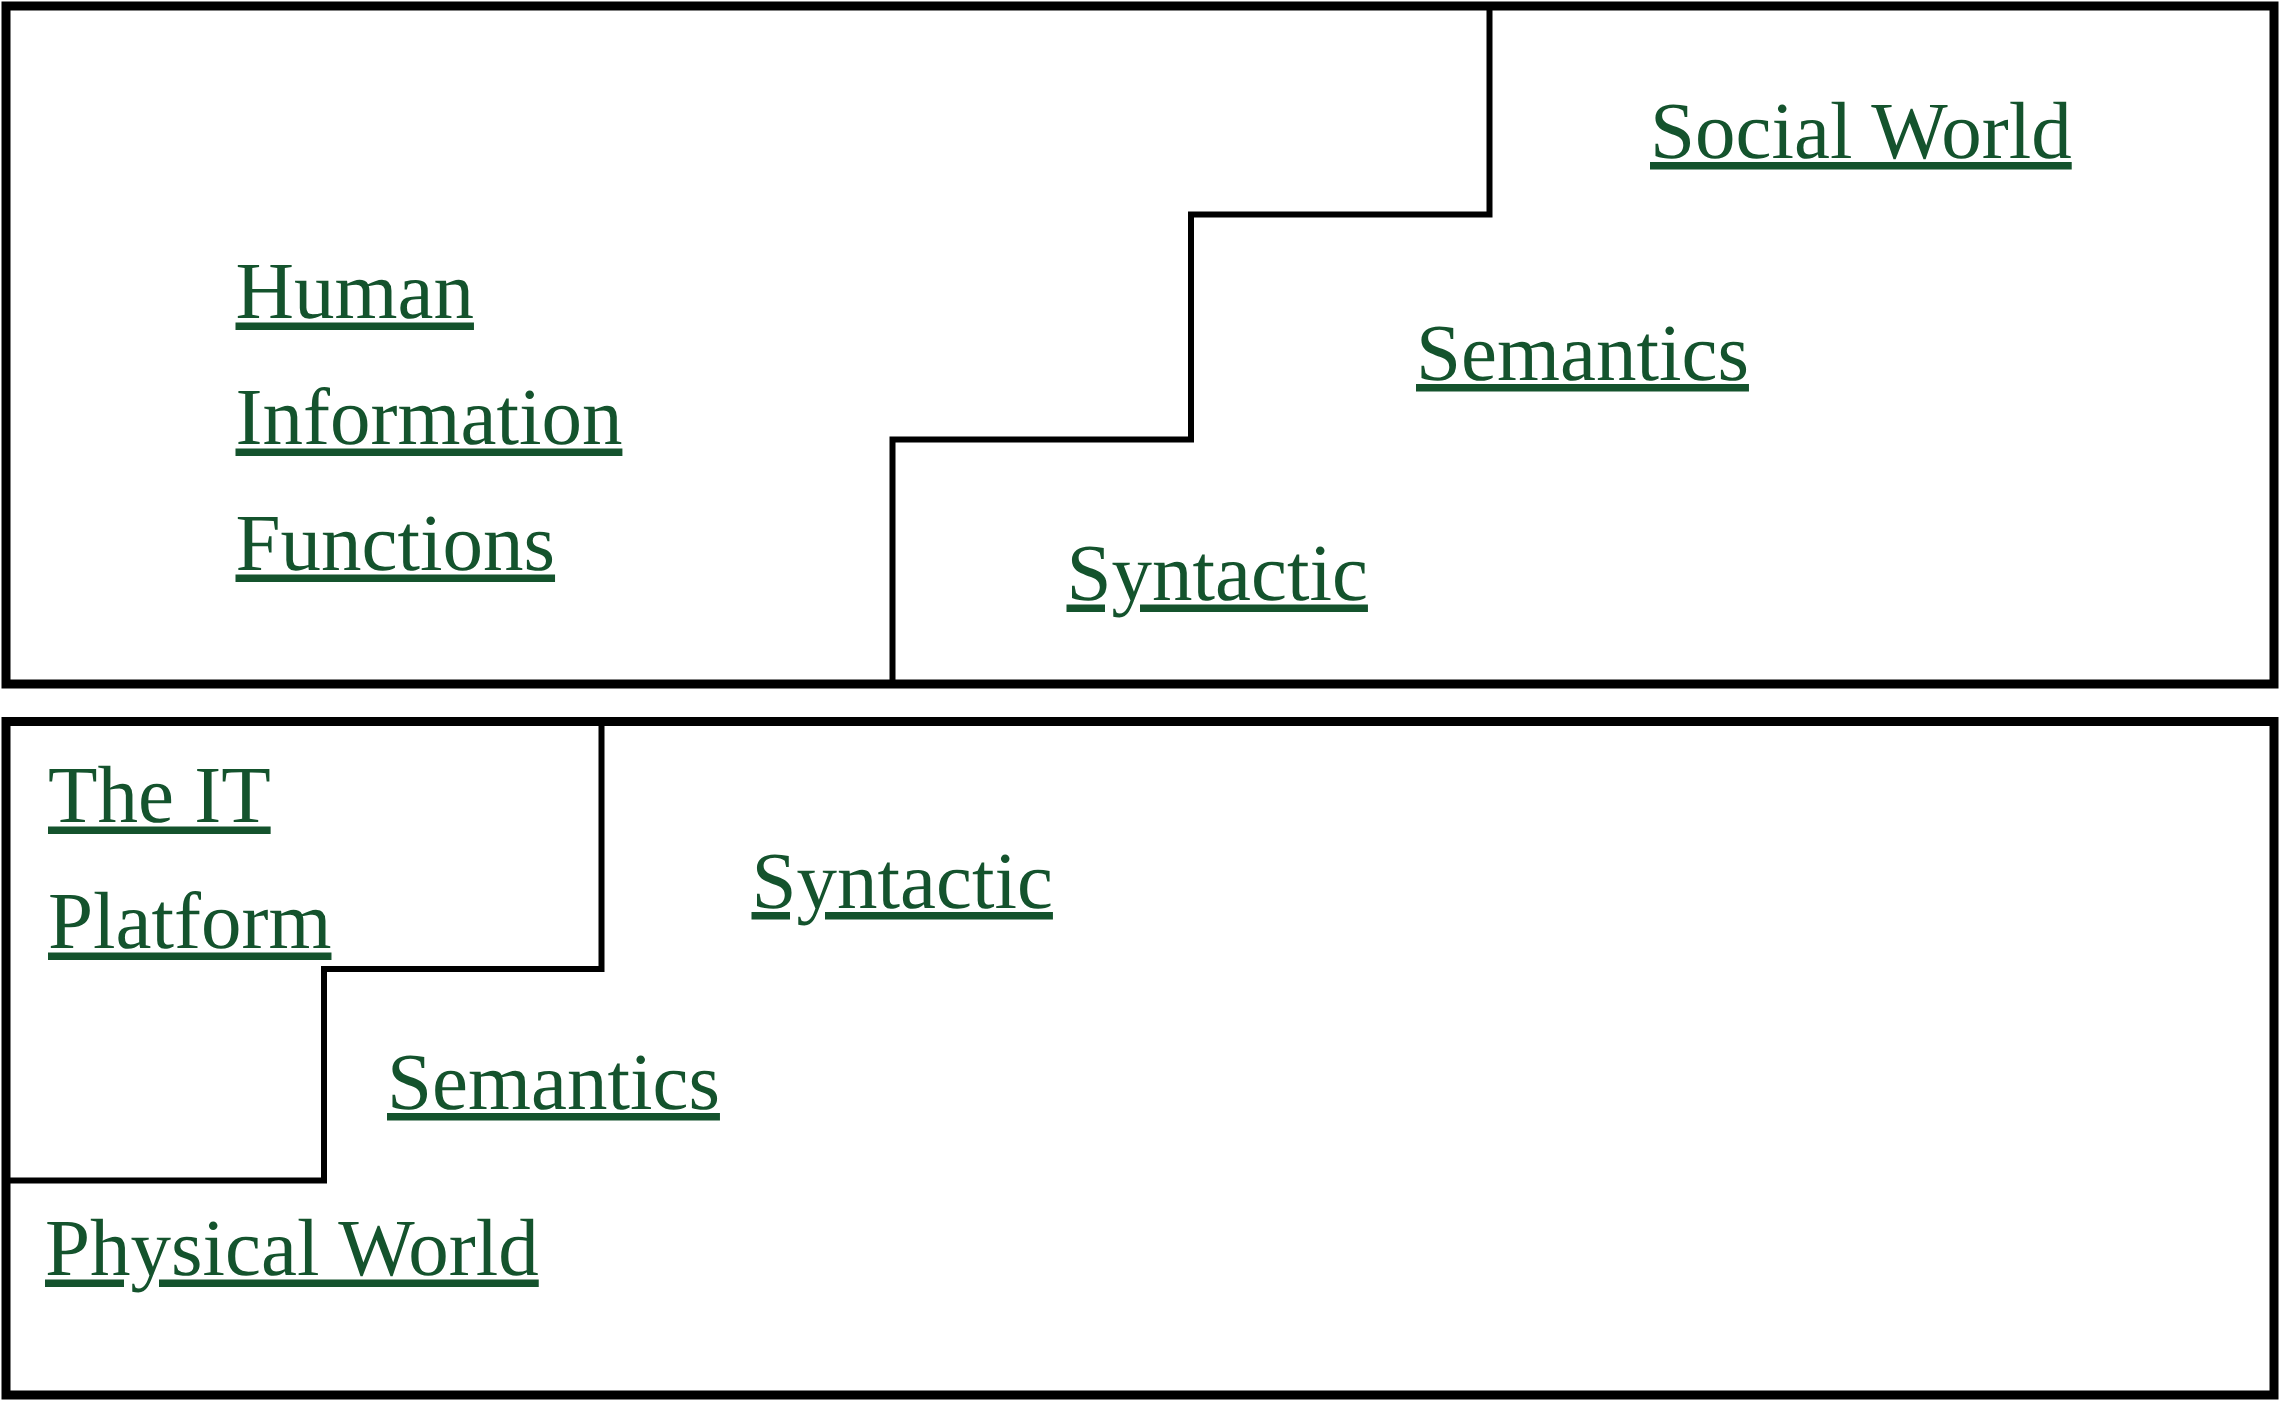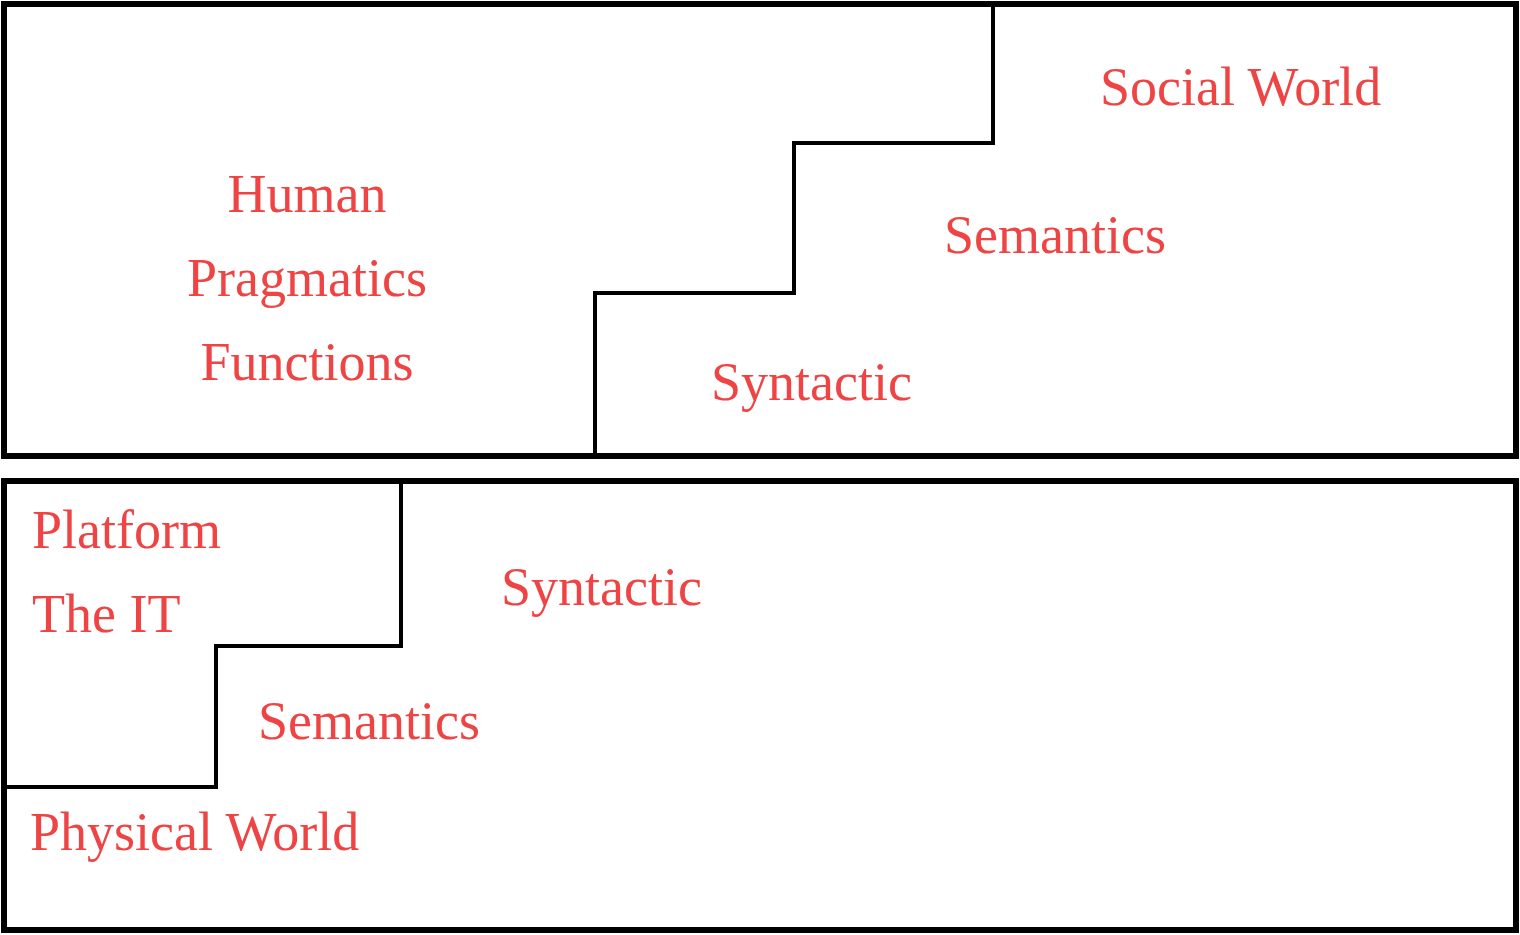--- a/index.html
+++ b/index.html
@@ -3,53 +3,54 @@
   <meta charset="utf-8">
   <style>
     html, body { margin: 0; padding: 0; background: #ffffff; }
     body { width: 1520px; height: 935px; position: relative; overflow: hidden; }
     svg { position: absolute; left: 0; top: 0; }
     .lbl {
       position: absolute;
       font-family: "Liberation Serif", "DejaVu Serif", serif;
       font-size: 54px;
       line-height: 84px;
-      color: #ef4444;
+      color: #14532d;
       white-space: nowrap;
+      text-decoration: underline;
     }
-    .center { text-align: center; }
+    .center { }
   </style>
 </head>
 <body>
 
 <svg width="1520" height="935" viewBox="0 0 1520 935">
 
   <rect x="4" y="4" width="1512" height="452" fill="none" stroke="#000" stroke-width="6"></rect>
 
   <polyline points="993,4 993,143 794,143 794,293 595,293 595,456" fill="none" stroke="#000" stroke-width="4"></polyline>
 
   <rect x="4" y="481" width="1512" height="449" fill="none" stroke="#000" stroke-width="6"></rect>
 
   <polyline points="401,481 401,646 216,646 216,787 4,787" fill="none" stroke="#000" stroke-width="4"></polyline>
 </svg>
 
 <div class="lbl center" style="left:157px; top:152px; width:300px;">
   <div>Human</div>
-  <div>Pragmatics</div>
+  <div>Information</div>
   <div>Functions</div>
 </div>
 
 <div class="lbl" style="left:1100px; top:45px;">Social World</div>
 
 <div class="lbl" style="left:944px; top:193px;">Semantics</div>
 
 <div class="lbl" style="left:711px; top:340px;">Syntactic</div>
 
 <div class="lbl" style="left:32px; top:488px;">
+  <div>The IT</div>
   <div>Platform</div>
-  <div>The IT</div>
 </div>
 
 <div class="lbl" style="left:501px; top:545px;">Syntactic</div>
 
 <div class="lbl" style="left:258px; top:679px;">Semantics</div>
 
 <div class="lbl" style="left:30px; top:790px;">Physical World</div>
 
 </body></html>

